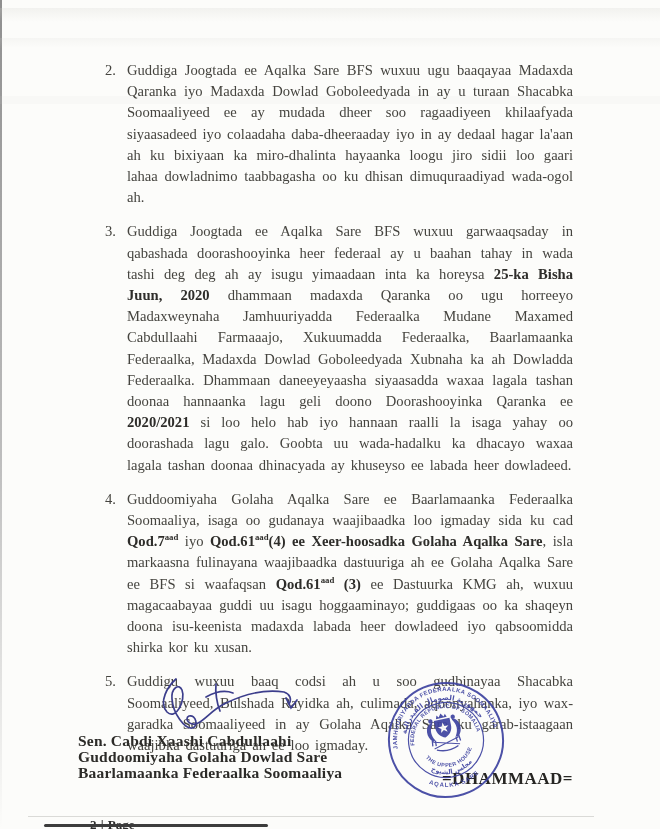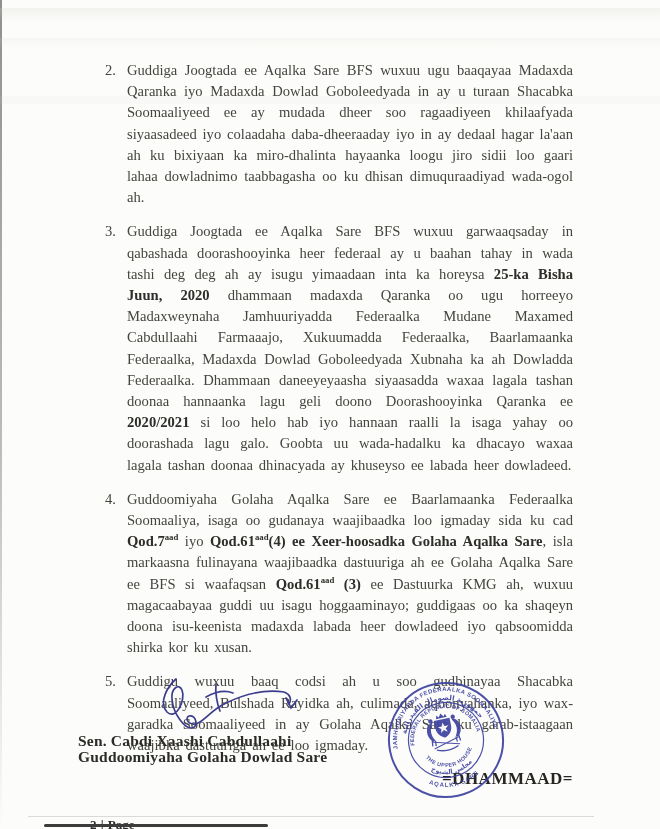--- a/index.html
+++ b/index.html
@@ -76,20 +76,21 @@
     <path d="M76,20 C75,28 77,40 80,47"></path>
     <path d="M66,33 C75,28 85,26 93,29"></path>
     <path d="M84,40 C104,30 124,25 144,28 C150,30 152,35 149,40"></path>
     <path d="M146,34 L151,44 L157,36"></path>
   </g>
 </svg>
 
 <div class="sig-block">
   <div>Sen. Cabdi Xaashi Cabdullaahi</div>
   <div>Guddoomiyaha Golaha Dowlad Sare</div>
+  <div>Baarlamaanka Federaalka Soomaaliya</div>
 </div>
 
 <svg class="stamp" width="140" height="140" viewBox="0 0 140 140">
   <defs>
     <path id="arcTopOuter" d="M 21,64 A 49,49 0 0 1 119,64"></path>
     <path id="arcTopMid" d="M 30,64 A 40,40 0 0 1 110,64"></path>
     <path id="arcTopInner" d="M 38,64 A 32,32 0 0 1 102,64"></path>
     <path id="arcBotInner" d="M 43,64 A 27,27 0 0 0 97,64"></path>
     <path id="arcBotMid" d="M 36,64 A 34,34 0 0 0 104,64"></path>
     <path id="arcBotOuter" d="M 23,64 A 47,47 0 0 0 117,64"></path>

